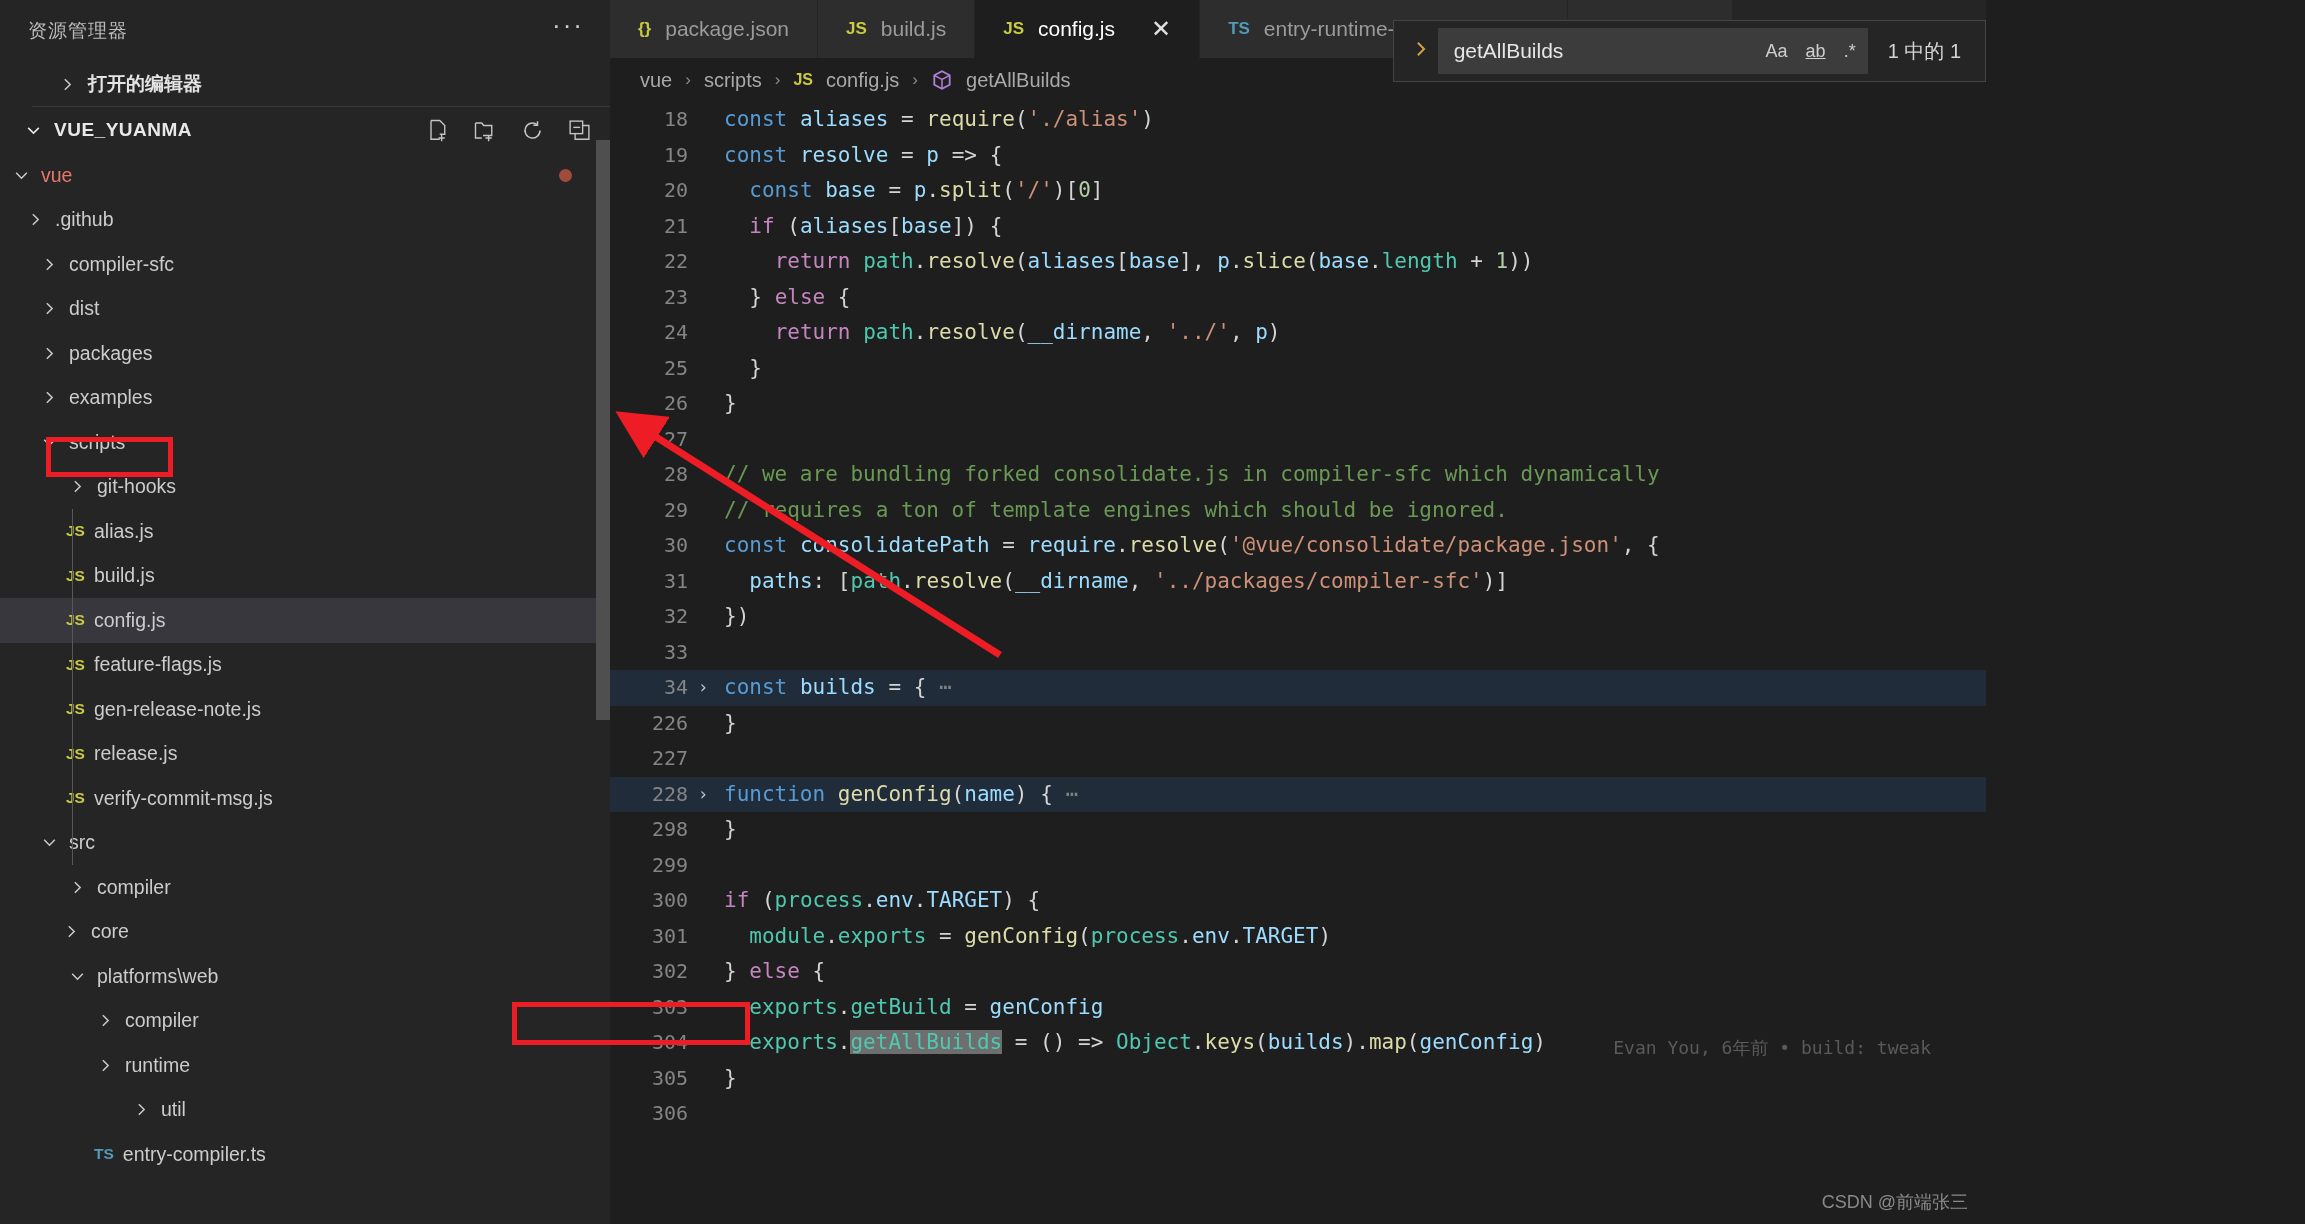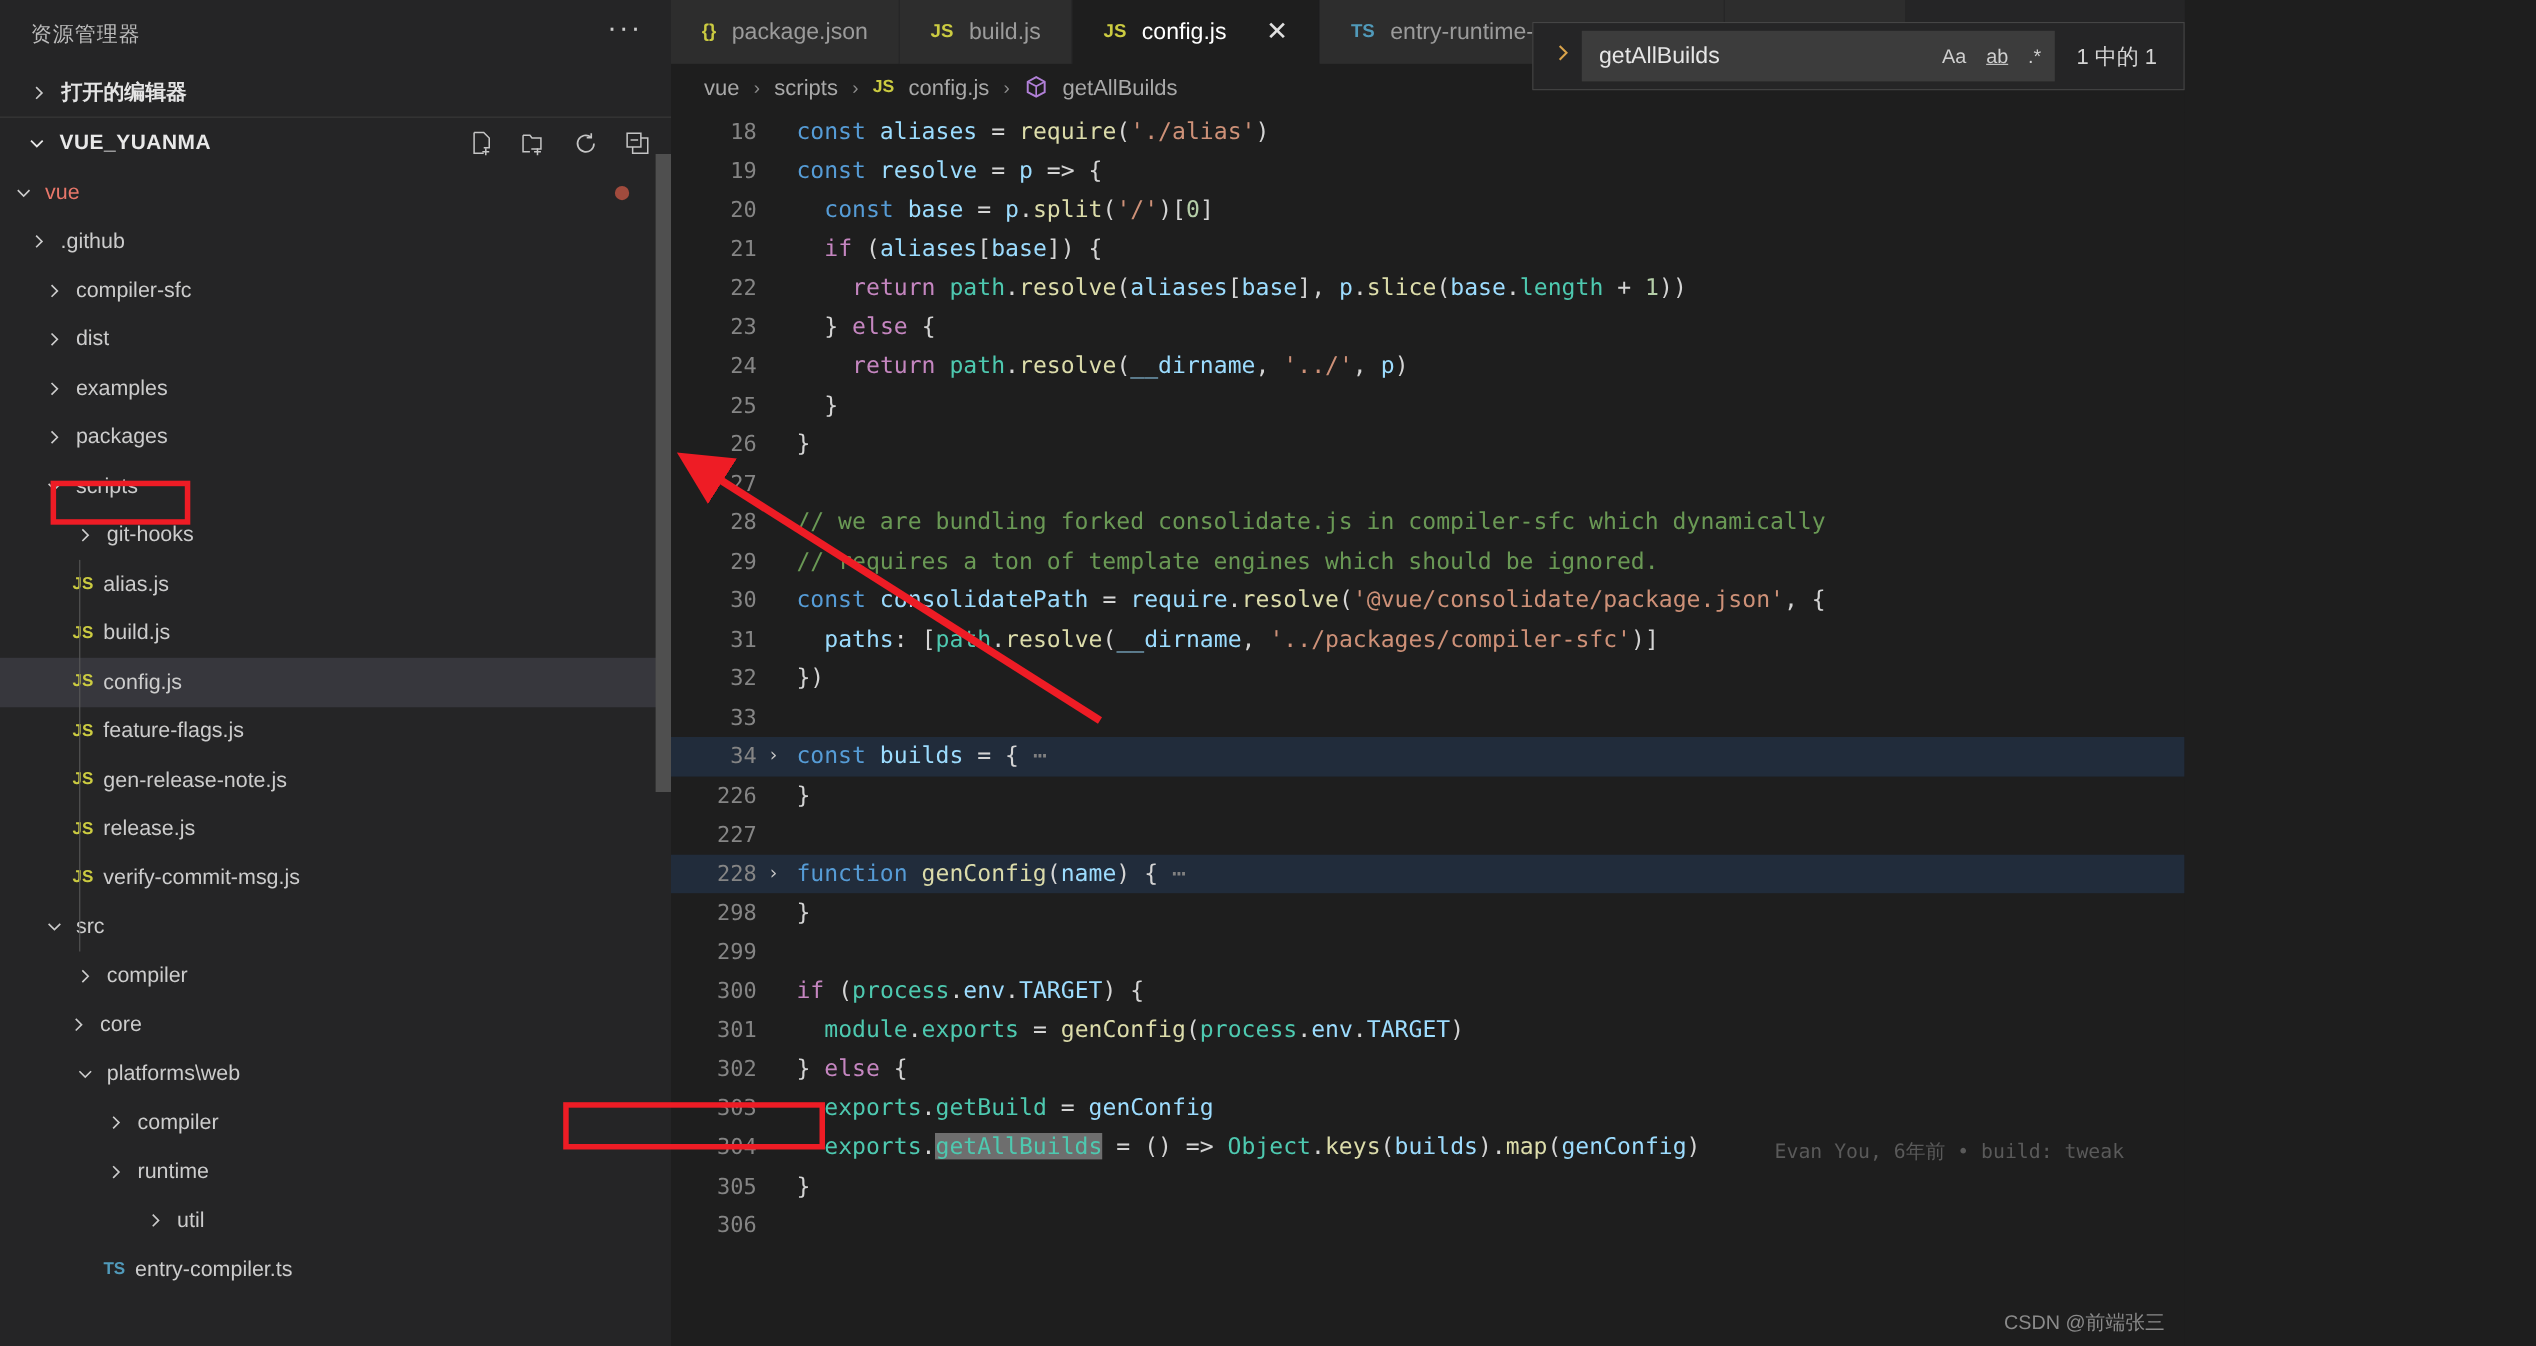--- a/index.html
+++ b/index.html
@@ -23,21 +23,21 @@
   }
   .sb-title-text {
     color:#bbbbbb; font-size:19px; letter-spacing:1px;
   }
   .sb-ellipsis {
     color:#cccccc; font-size:26px; line-height:10px; letter-spacing:2px;
     padding-bottom:12px;
   }
   .sb-openeditors {
     height:45px; display:flex; align-items:center; gap:10px;
-    padding-left:24px; border-bottom:1px solid #3a3a3a;
+    padding-left:24px; border-bottom:1px solid #3a3a3a;margin-left:32px;
   }
   .sb-openeditors .lbl { color:#e4e4e4; font-size:19px; font-weight:bold; }
   .sb-section-head {
     height:46px; display:flex; align-items:center;
     padding-left:22px; padding-right:18px; gap:10px;
   }
   .sb-section-head .lbl { color:#e8e8e8; font-size:19px; font-weight:bold; letter-spacing:.5px; }
   .sb-head-icons { margin-left:auto; display:flex; gap:22px; align-items:center; }
   .sb-head-icons svg { display:block; }
 
@@ -238,29 +238,29 @@
             </svg>
           </span>
           <span class="name">dist</span>
         </div>
         <div class="row" style="padding-left: 38px;">
           <span class="chev">
             <svg width="17" height="17" viewBox="0 0 16 16">
               <path d="M5.5 3 L10.5 8 L5.5 13" fill="none" stroke="#cccccc" stroke-width="1.4"></path>
             </svg>
           </span>
+          <span class="name">packages</span>
+        </div>
+        <div class="row" style="padding-left: 38px;">
+          <span class="chev">
+            <svg width="17" height="17" viewBox="0 0 16 16">
+              <path d="M5.5 3 L10.5 8 L5.5 13" fill="none" stroke="#cccccc" stroke-width="1.4"></path>
+            </svg>
+          </span>
           <span class="name">examples</span>
-        </div>
-        <div class="row" style="padding-left: 38px;">
-          <span class="chev">
-            <svg width="17" height="17" viewBox="0 0 16 16">
-              <path d="M5.5 3 L10.5 8 L5.5 13" fill="none" stroke="#cccccc" stroke-width="1.4"></path>
-            </svg>
-          </span>
-          <span class="name">packages</span>
         </div>
         <div class="row" style="padding-left: 38px;">
           <span class="chev">
             <svg width="17" height="17" viewBox="0 0 16 16">
               <path d="M3 5.5 L8 10.5 L13 5.5" fill="none" stroke="#cccccc" stroke-width="1.4"></path>
             </svg>
           </span>
           <span class="name">scripts</span>
         </div>
         <div class="row" style="padding-left: 66px;">

